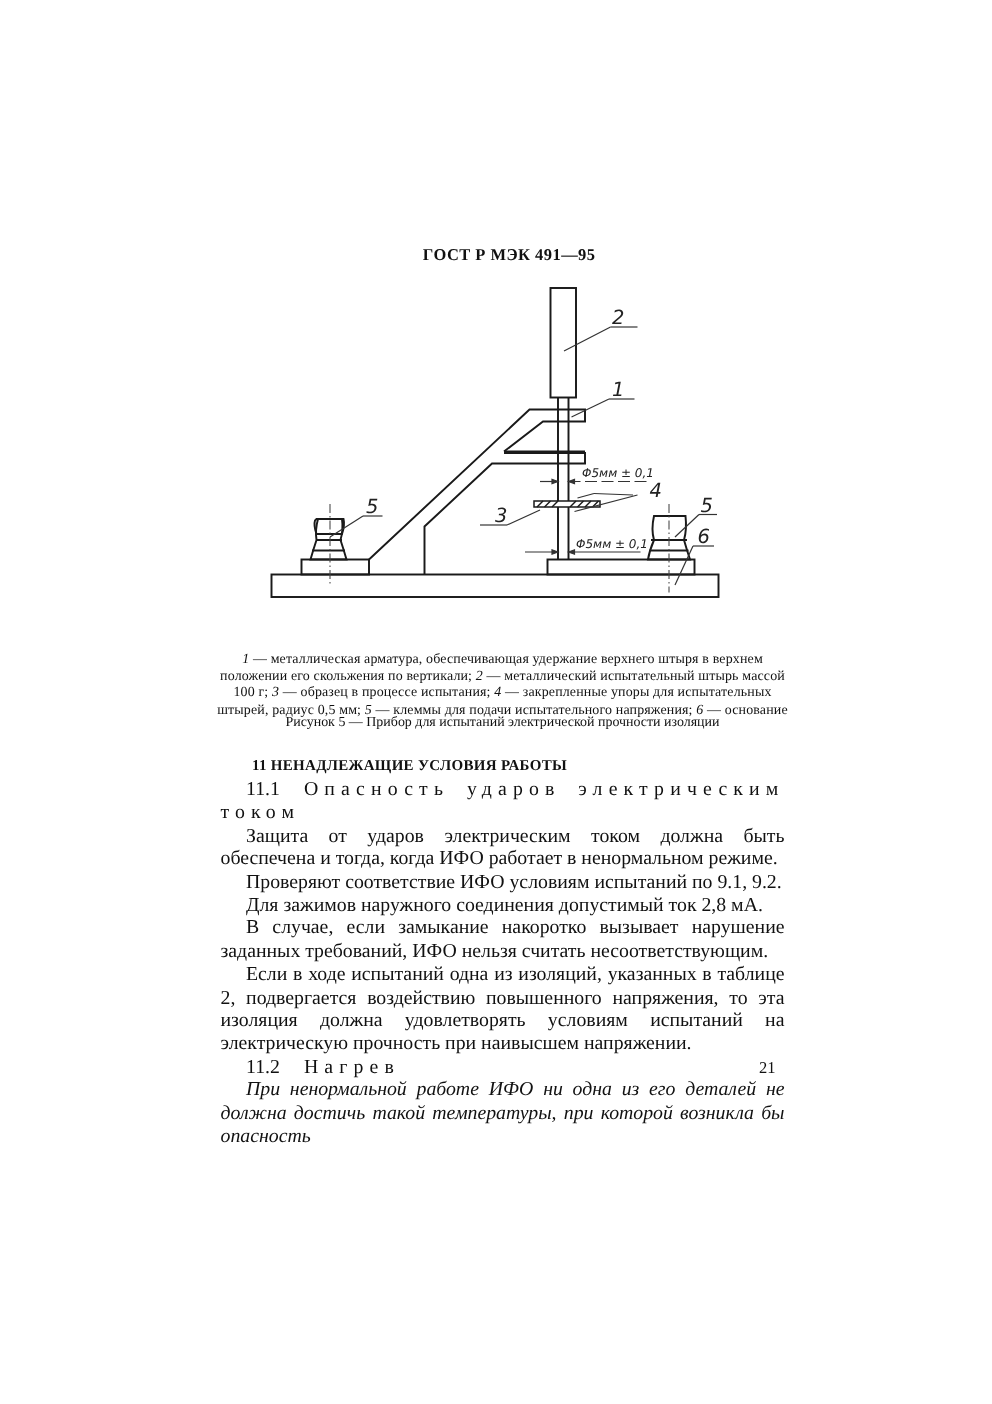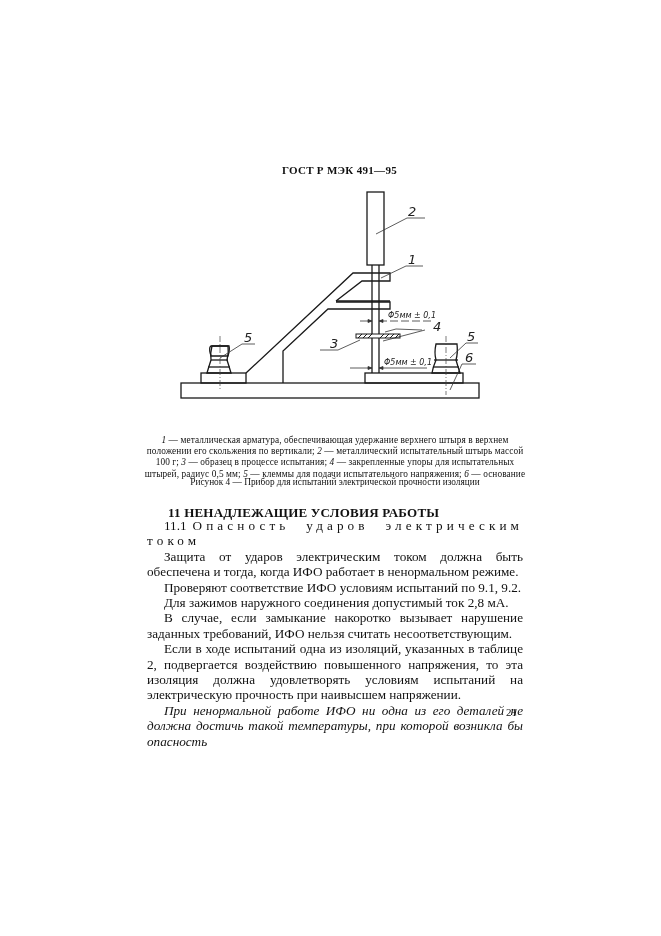--- a/index.html
+++ b/index.html
@@ -58,42 +58,42 @@
       left: 140px;
       top: 477px;
       width: 390px;
       font-size: 9.3px;
       text-align: center;
     }
     .section-heading {
       position: absolute;
       left: 168px;
       top: 505px;
-      font-size: 13px;
+      font-size: 10px;
       font-weight: bold;
       letter-spacing: 0.2px;
     }
     .body-text {
       position: absolute;
       left: 147px;
       top: 518px;
       width: 376px;
       font-size: 13.2px;
       line-height: 15.4px;
     }
     .body-text p {
       margin: 0;
       text-indent: 17px;
       text-align: justify;
       text-align-last: left;
     }
     .body-text p.subhead {
       letter-spacing: 4.1px;
     }
-    .body-text p.subhead .num { letter-spacing: 0; margin-right: 6px; }
+    .body-text p.subhead .num { letter-spacing: 0; margin-right: 16px; }
     .body-text p.just-all { text-align-last: justify; font-style: italic; }
     .page-number {
       position: absolute;
       top: 706px;
       left: 506px;
       font-size: 11px;
     }
     .lbl {
       font-family: "DejaVu Sans", sans-serif;
       font-style: italic;
@@ -192,29 +192,30 @@
       <text class="lbl" x="325" y="172" font-size="13">6</text>
       <text class="lbl" x="248" y="128" font-size="8">Φ5мм ± 0,1</text>
       <text class="lbl" x="244" y="175" font-size="8">Φ5мм ± 0,1</text>
     </svg>
   </div>
 
   <div class="caption-legend">
     <i>1</i><span> — металлическая арматура, обеспечивающая удержание верхнего штыря в верхнем положении его скольжения по вертикали; </span><i>2</i><span> — металлический испытательный штырь массой 100 г; </span><i>3</i><span> — образец в процессе испытания; </span><i>4</i><span> — закрепленные упоры для испытательных штырей, радиус 0,5 мм; </span><i>5</i><span> — клеммы для подачи испытательного напряжения; </span><i>6</i><span> — основание</span>
   </div>
 
-  <div class="figure-title">Рисунок 4 — Прибор для испытаний электрической прочности изоляции</div>
+  <div class="figure-title">Рисунок 5 — Прибор для испытаний электрической прочности изоляции</div>
 
   <div class="section-heading">11 НЕНАДЛЕЖАЩИЕ УСЛОВИЯ РАБОТЫ</div>
 
   <div class="body-text">
     <p class="subhead"><span class="num">11.1</span><span>Опасность ударов электрическим током</span></p>
     <p>Защита от ударов электрическим током должна быть обеспечена и тогда, когда ИФО работает в ненормальном режиме.</p>
     <p>Проверяют соответствие ИФО условиям испытаний по 9.1, 9.2.</p>
     <p>Для зажимов наружного соединения допустимый ток 2,8 мА.</p>
     <p>В случае, если замыкание накоротко вызывает нарушение заданных требований, ИФО нельзя считать несоответствующим.</p>
     <p>Если в ходе испытаний одна из изоляций, указанных в таблице 2, подвергается воздействию повышенного напряжения, то эта изоляция должна удовлетворять условиям испытаний на электрическую прочность при наивысшем напряжении.</p>
+    <p class="subhead"><span class="num">11.2</span><span>Нагрев</span></p>
     <p class="just-all">При ненормальной работе ИФО ни одна из его деталей не должна достичь такой температуры, при которой возникла бы опасность</p>
   </div>
 
   <div class="page-number">21</div>
 
 </div>
 
 </body></html>

